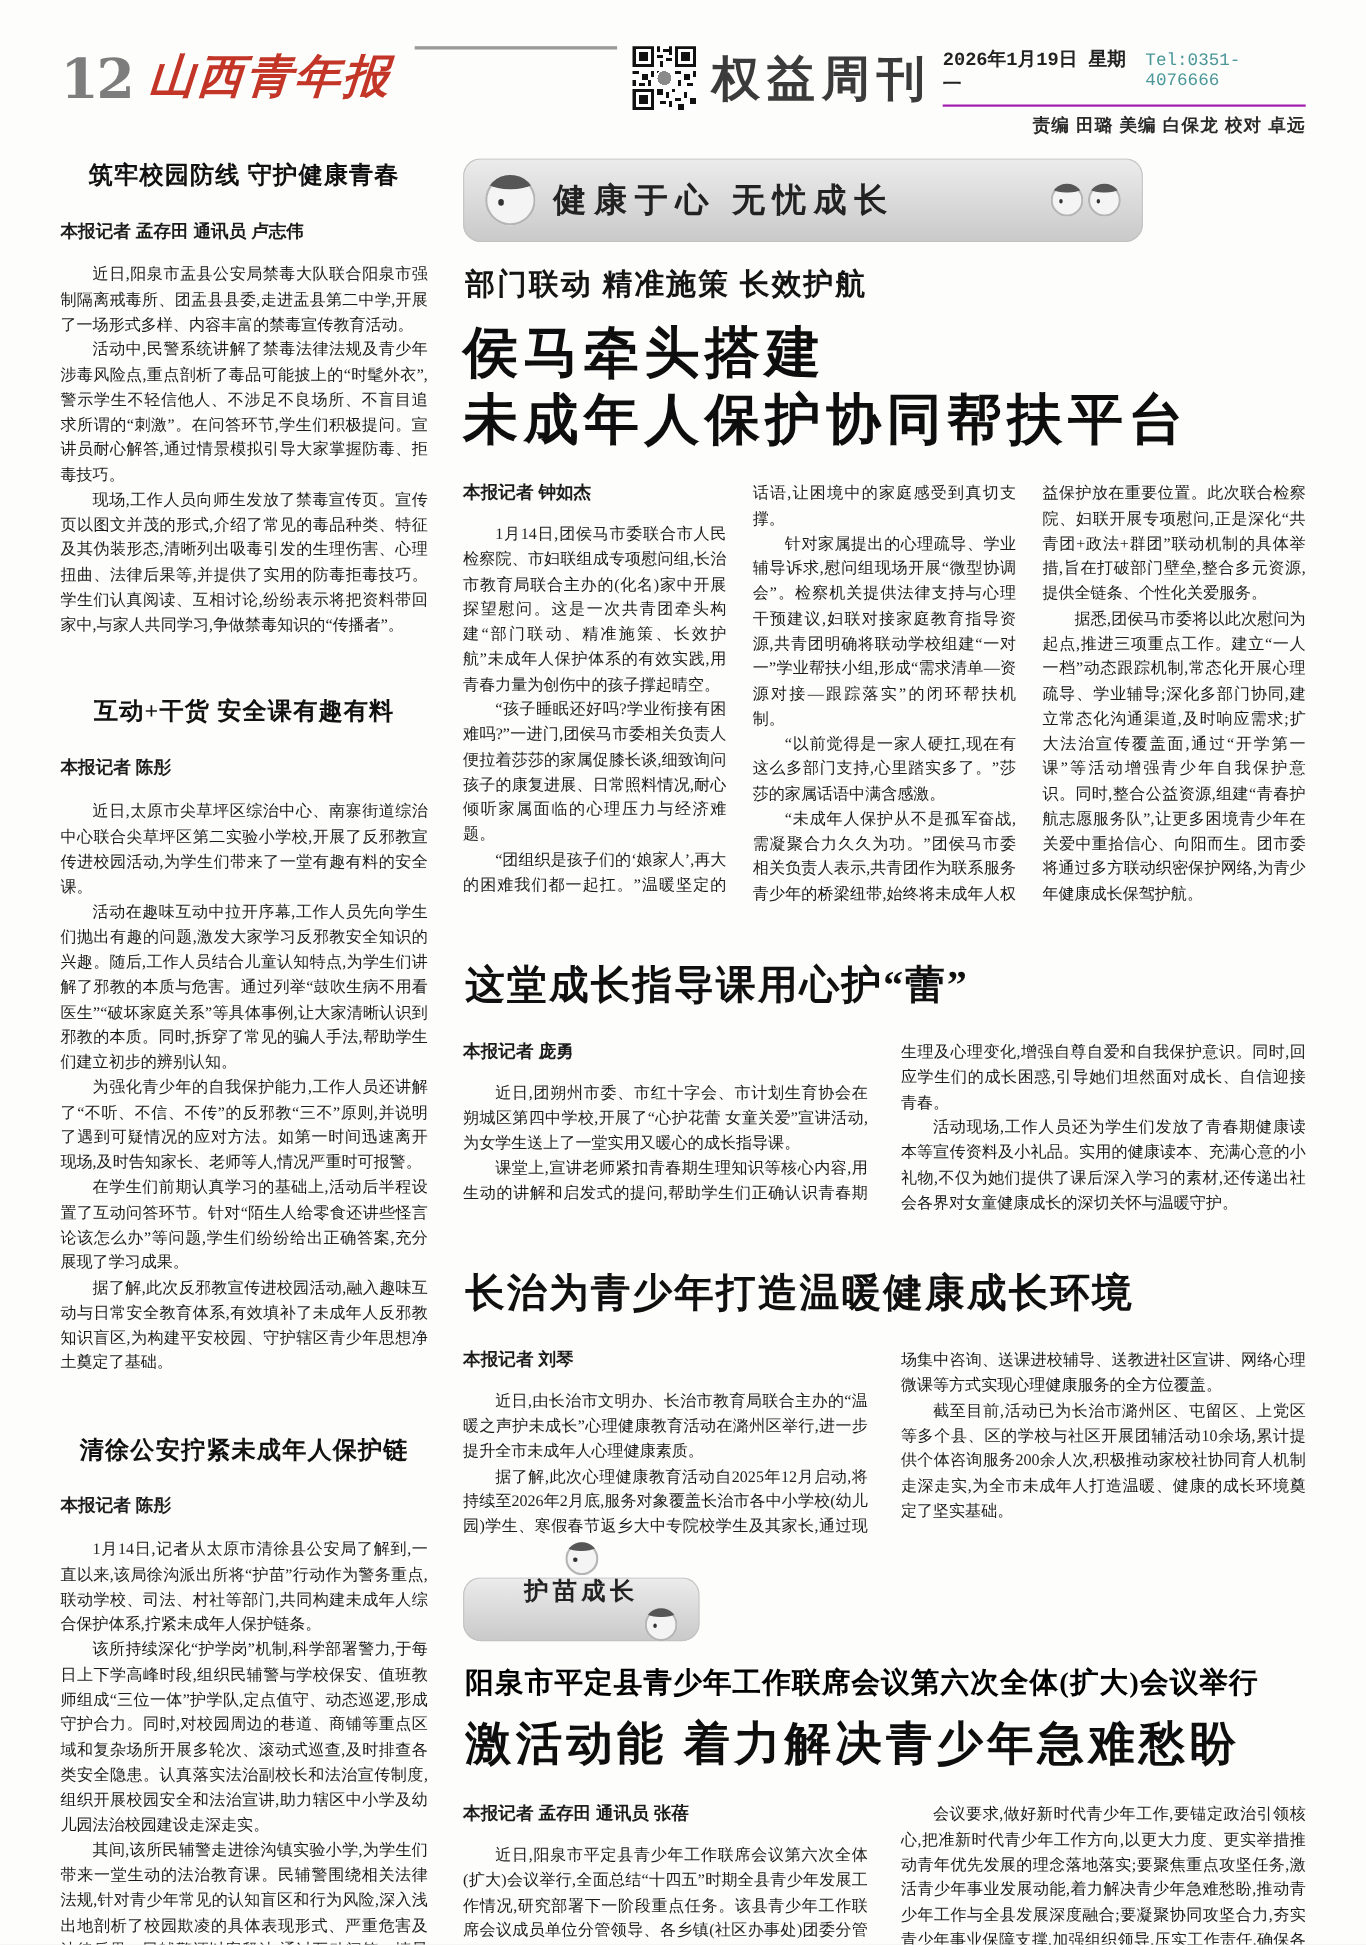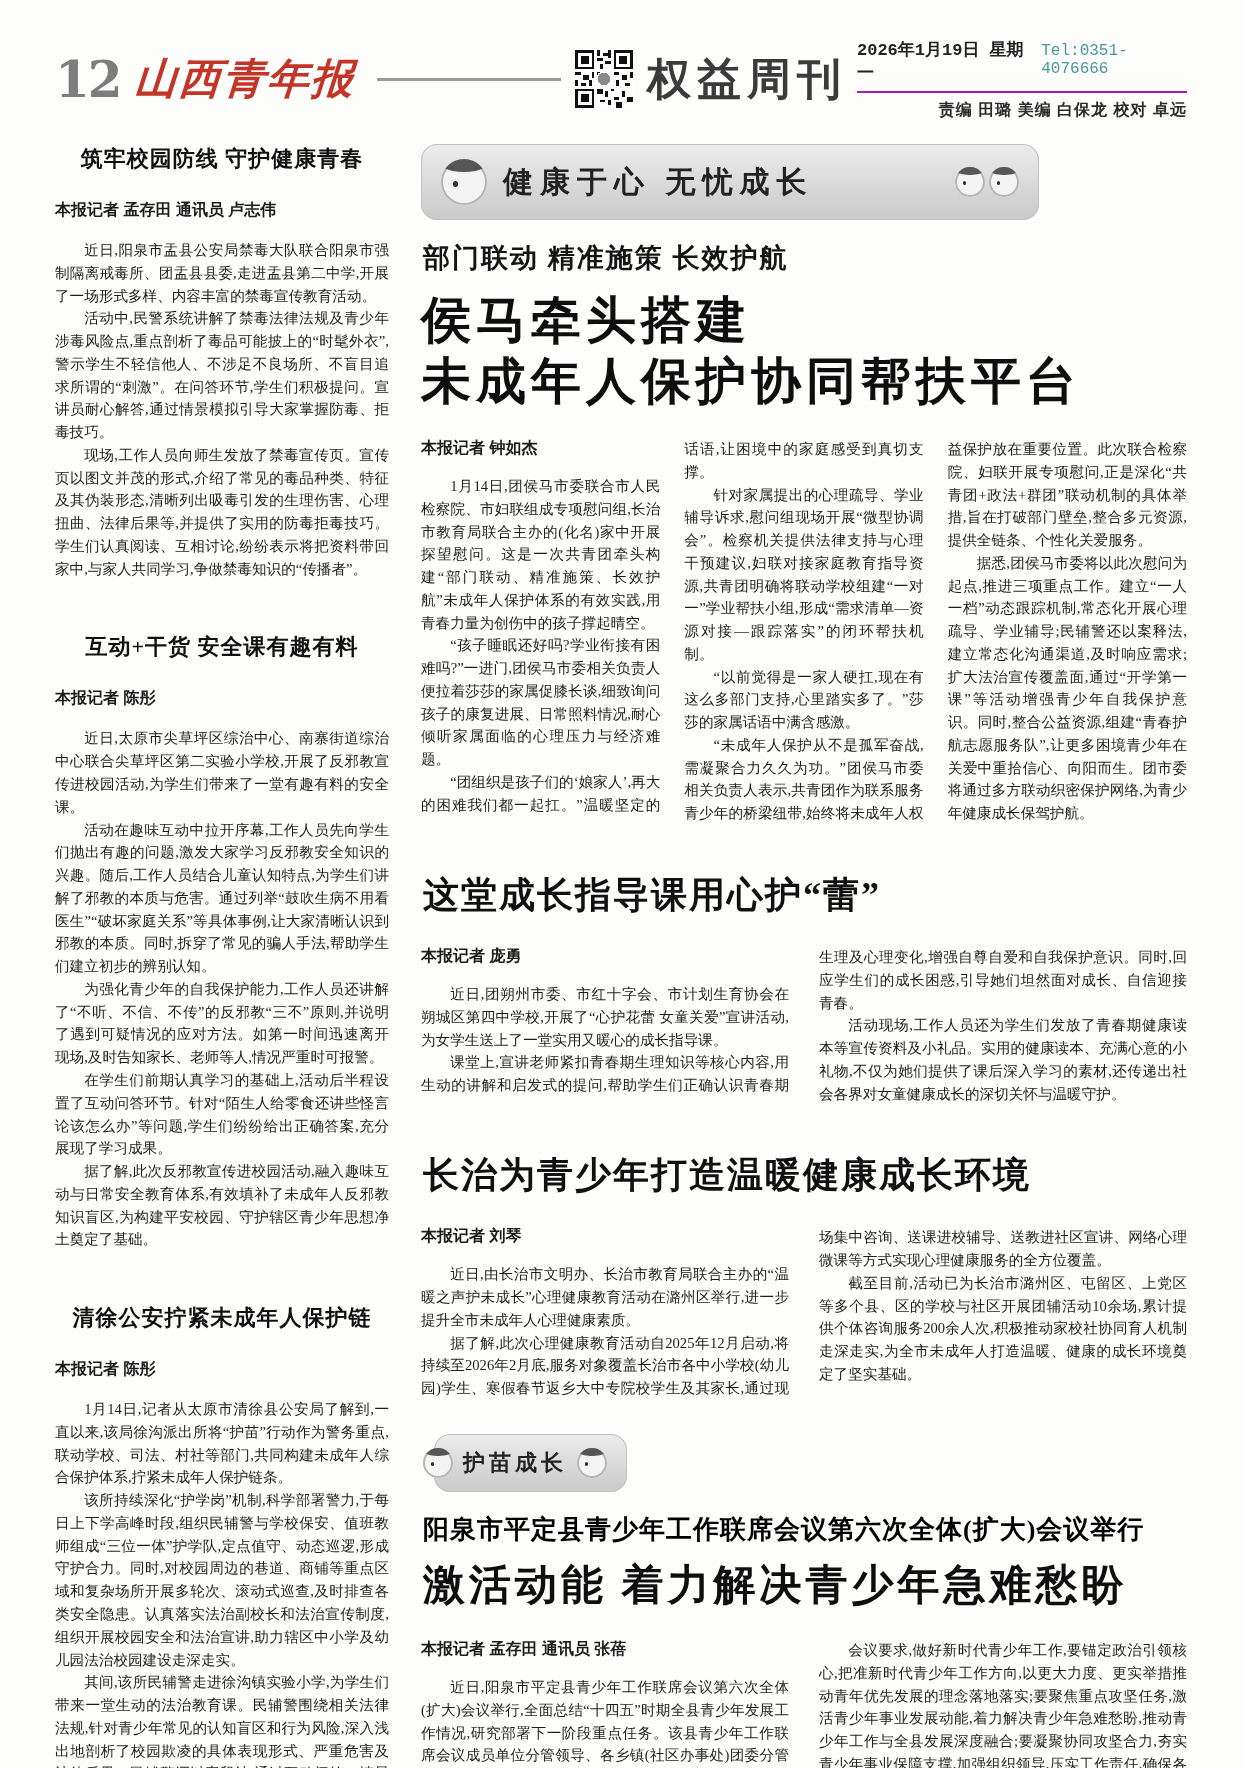--- a/index.html
+++ b/index.html
@@ -4,21 +4,21 @@
 <style>
   * { margin:0; padding:0; box-sizing:border-box; }
   html,body { background:#e8e8e8; }
   body { font-family:"Liberation Serif","DejaVu Serif",serif; color:#1a1a1a; }
   .page {
     width:1242px; height:1768px; margin:0 auto; background:#fdfdfc;
     padding:42px 55px 30px 55px; overflow:hidden; position:relative;
   }
 
   
-  .masthead-row { display:flex; align-items:center; height:74px; }
+  .masthead-row { display:flex; height:74px; }
   .page-num { font-size:50px; font-weight:bold; color:#7d7d7d; letter-spacing:-2px; margin-right:14px; font-family:"DejaVu Serif",serif; }
   .paper-name { font-size:42px; font-weight:bold; font-style:italic; color:#c23527; letter-spacing:2px; white-space:nowrap; transform:skewX(-4deg); }
   .head-line { flex:1; height:3px; background:#9a9a9a; margin:0 14px 0 22px; }
   .qr { width:58px; height:58px; flex-shrink:0; }
   .section-name { font-size:44px; font-weight:bold; color:#3b3b3b; letter-spacing:6px; margin:0 10px 0 14px; white-space:nowrap; }
   .header-meta { flex-shrink:0; width:330px; font-family:"Liberation Sans",sans-serif; }
   .meta-row1 { display:flex; justify-content:flex-end; align-items:baseline; gap:10px; padding-bottom:7px; border-bottom:2px solid #a21caf;font-family:Liberation Mono, monospace; }
   .meta-date { font-size:17px; font-weight:bold; color:#222; }
   .meta-tel { font-size:16px; color:#4b9799; }
   .meta-row2 { padding-top:7px; font-size:16px; font-weight:bold; color:#2a2a2a; text-align:right; letter-spacing:1px; }
@@ -30,21 +30,21 @@
 
   
   .l-article { margin-bottom:52px; }
   .l-title { font-size:22px; font-weight:bold; color:#111; text-align:center; letter-spacing:1px; margin-bottom:26px; }
   .byline { font-family:"Liberation Sans",sans-serif; font-weight:bold; font-size:16px; color:#1c1c1c; margin-bottom:18px; }
   .l-article .para, .body-flow .para { font-size:14.6px; line-height:1.56; text-align:justify; text-indent:2em; color:#1c1c1c; }
 
   
   .badge { position:relative; border-radius:16px; background:linear-gradient(180deg,#ececec 0%,#d9d9d9 55%,#c9c9c9 100%); box-shadow:inset 0 0 0 1px #c2c2c2; display:flex; align-items:center; padding:0 20px;justify-content:flex-end; }
   .badge-large { width:618px; height:76px; margin-bottom:20px; }
-  .badge-small { width:193px; height:58px; margin:34px 0 20px 13px; }
+  .badge-small { width:215px; height:58px; margin:34px 0 20px 0;flex-direction:column; }
   .badge-label { font-weight:bold; color:#222; letter-spacing:7px; margin:0 16px; white-space:nowrap; }
   .badge-large .badge-label { font-size:30px; }
   .badge-small .badge-label { font-size:22px; letter-spacing:4px; margin:0 10px; }
   .kid { position:relative; border-radius:50%; background:#f4f4f4; box-shadow:inset 0 0 0 2px #b5b5b5; overflow:hidden; flex-shrink:0; }
   .kid-lg { width:46px; height:46px; }
   .kid-sm { width:30px; height:30px; }
   .kid::before { content:""; position:absolute; top:-34%; left:-12%; width:124%; height:62%; background:#565656; border-radius:50%; }
   .kid::after { content:""; position:absolute; top:48%; left:26%; width:12%; height:12%; border-radius:50%; background:#333; box-shadow:180% 0 0 #333; }
   .badge-kids-right { display:flex; gap:4px; margin-left:auto; align-items:flex-end; }
 
@@ -183,21 +183,21 @@
         </div>
         <div class="cols-3 body-flow">
           <div class="byline">本报记者 钟如杰</div>
           <div>
               <p class="para">1月14日,团侯马市委联合市人民检察院、市妇联组成专项慰问组,长治市教育局联合主办的(化名)家中开展探望慰问。这是一次共青团牵头构建“部门联动、精准施策、长效护航”未成年人保护体系的有效实践,用青春力量为创伤中的孩子撑起晴空。</p>
               <p class="para">“孩子睡眠还好吗?学业衔接有困难吗?”一进门,团侯马市委相关负责人便拉着莎莎的家属促膝长谈,细致询问孩子的康复进展、日常照料情况,耐心倾听家属面临的心理压力与经济难题。</p>
               <p class="para">“团组织是孩子们的‘娘家人’,再大的困难我们都一起扛。”温暖坚定的话语,让困境中的家庭感受到真切支撑。</p>
               <p class="para">针对家属提出的心理疏导、学业辅导诉求,慰问组现场开展“微型协调会”。检察机关提供法律支持与心理干预建议,妇联对接家庭教育指导资源,共青团明确将联动学校组建“一对一”学业帮扶小组,形成“需求清单—资源对接—跟踪落实”的闭环帮扶机制。</p>
               <p class="para">“以前觉得是一家人硬扛,现在有这么多部门支持,心里踏实多了。”莎莎的家属话语中满含感激。</p>
               <p class="para">“未成年人保护从不是孤军奋战,需凝聚合力久久为功。”团侯马市委相关负责人表示,共青团作为联系服务青少年的桥梁纽带,始终将未成年人权益保护放在重要位置。此次联合检察院、妇联开展专项慰问,正是深化“共青团+政法+群团”联动机制的具体举措,旨在打破部门壁垒,整合多元资源,提供全链条、个性化关爱服务。</p>
-              <p class="para">据悉,团侯马市委将以此次慰问为起点,推进三项重点工作。建立“一人一档”动态跟踪机制,常态化开展心理疏导、学业辅导;民辅警还以案释法,建立常态化沟通渠道,及时响应需求;扩大法治宣传覆盖面,通过“开学第一课”等活动增强青少年自我保护意识。同时,整合公益资源,组建“青春护航志愿服务队”,让更多困境青少年在关爱中重拾信心、向阳而生。团市委将通过多方联动织密保护网络,为青少年健康成长保驾护航。</p>
+              <p class="para">据悉,团侯马市委将以此次慰问为起点,推进三项重点工作。建立“一人一档”动态跟踪机制,常态化开展心理疏导、学业辅导;深化多部门协同,建立常态化沟通渠道,及时响应需求;扩大法治宣传覆盖面,通过“开学第一课”等活动增强青少年自我保护意识。同时,整合公益资源,组建“青春护航志愿服务队”,让更多困境青少年在关爱中重拾信心、向阳而生。团市委将通过多方联动织密保护网络,为青少年健康成长保驾护航。</p>
             </div>
         </div>
       </div>
 
       <div>
         <div class="sub-title">这堂成长指导课用心护“蕾”</div>
         <div class="cols-2 body-flow">
           <div class="byline">本报记者 庞勇</div>
           <div>
               <p class="para">近日,团朔州市委、市红十字会、市计划生育协会在朔城区第四中学校,开展了“心护花蕾 女童关爱”宣讲活动,为女学生送上了一堂实用又暖心的成长指导课。</p>

